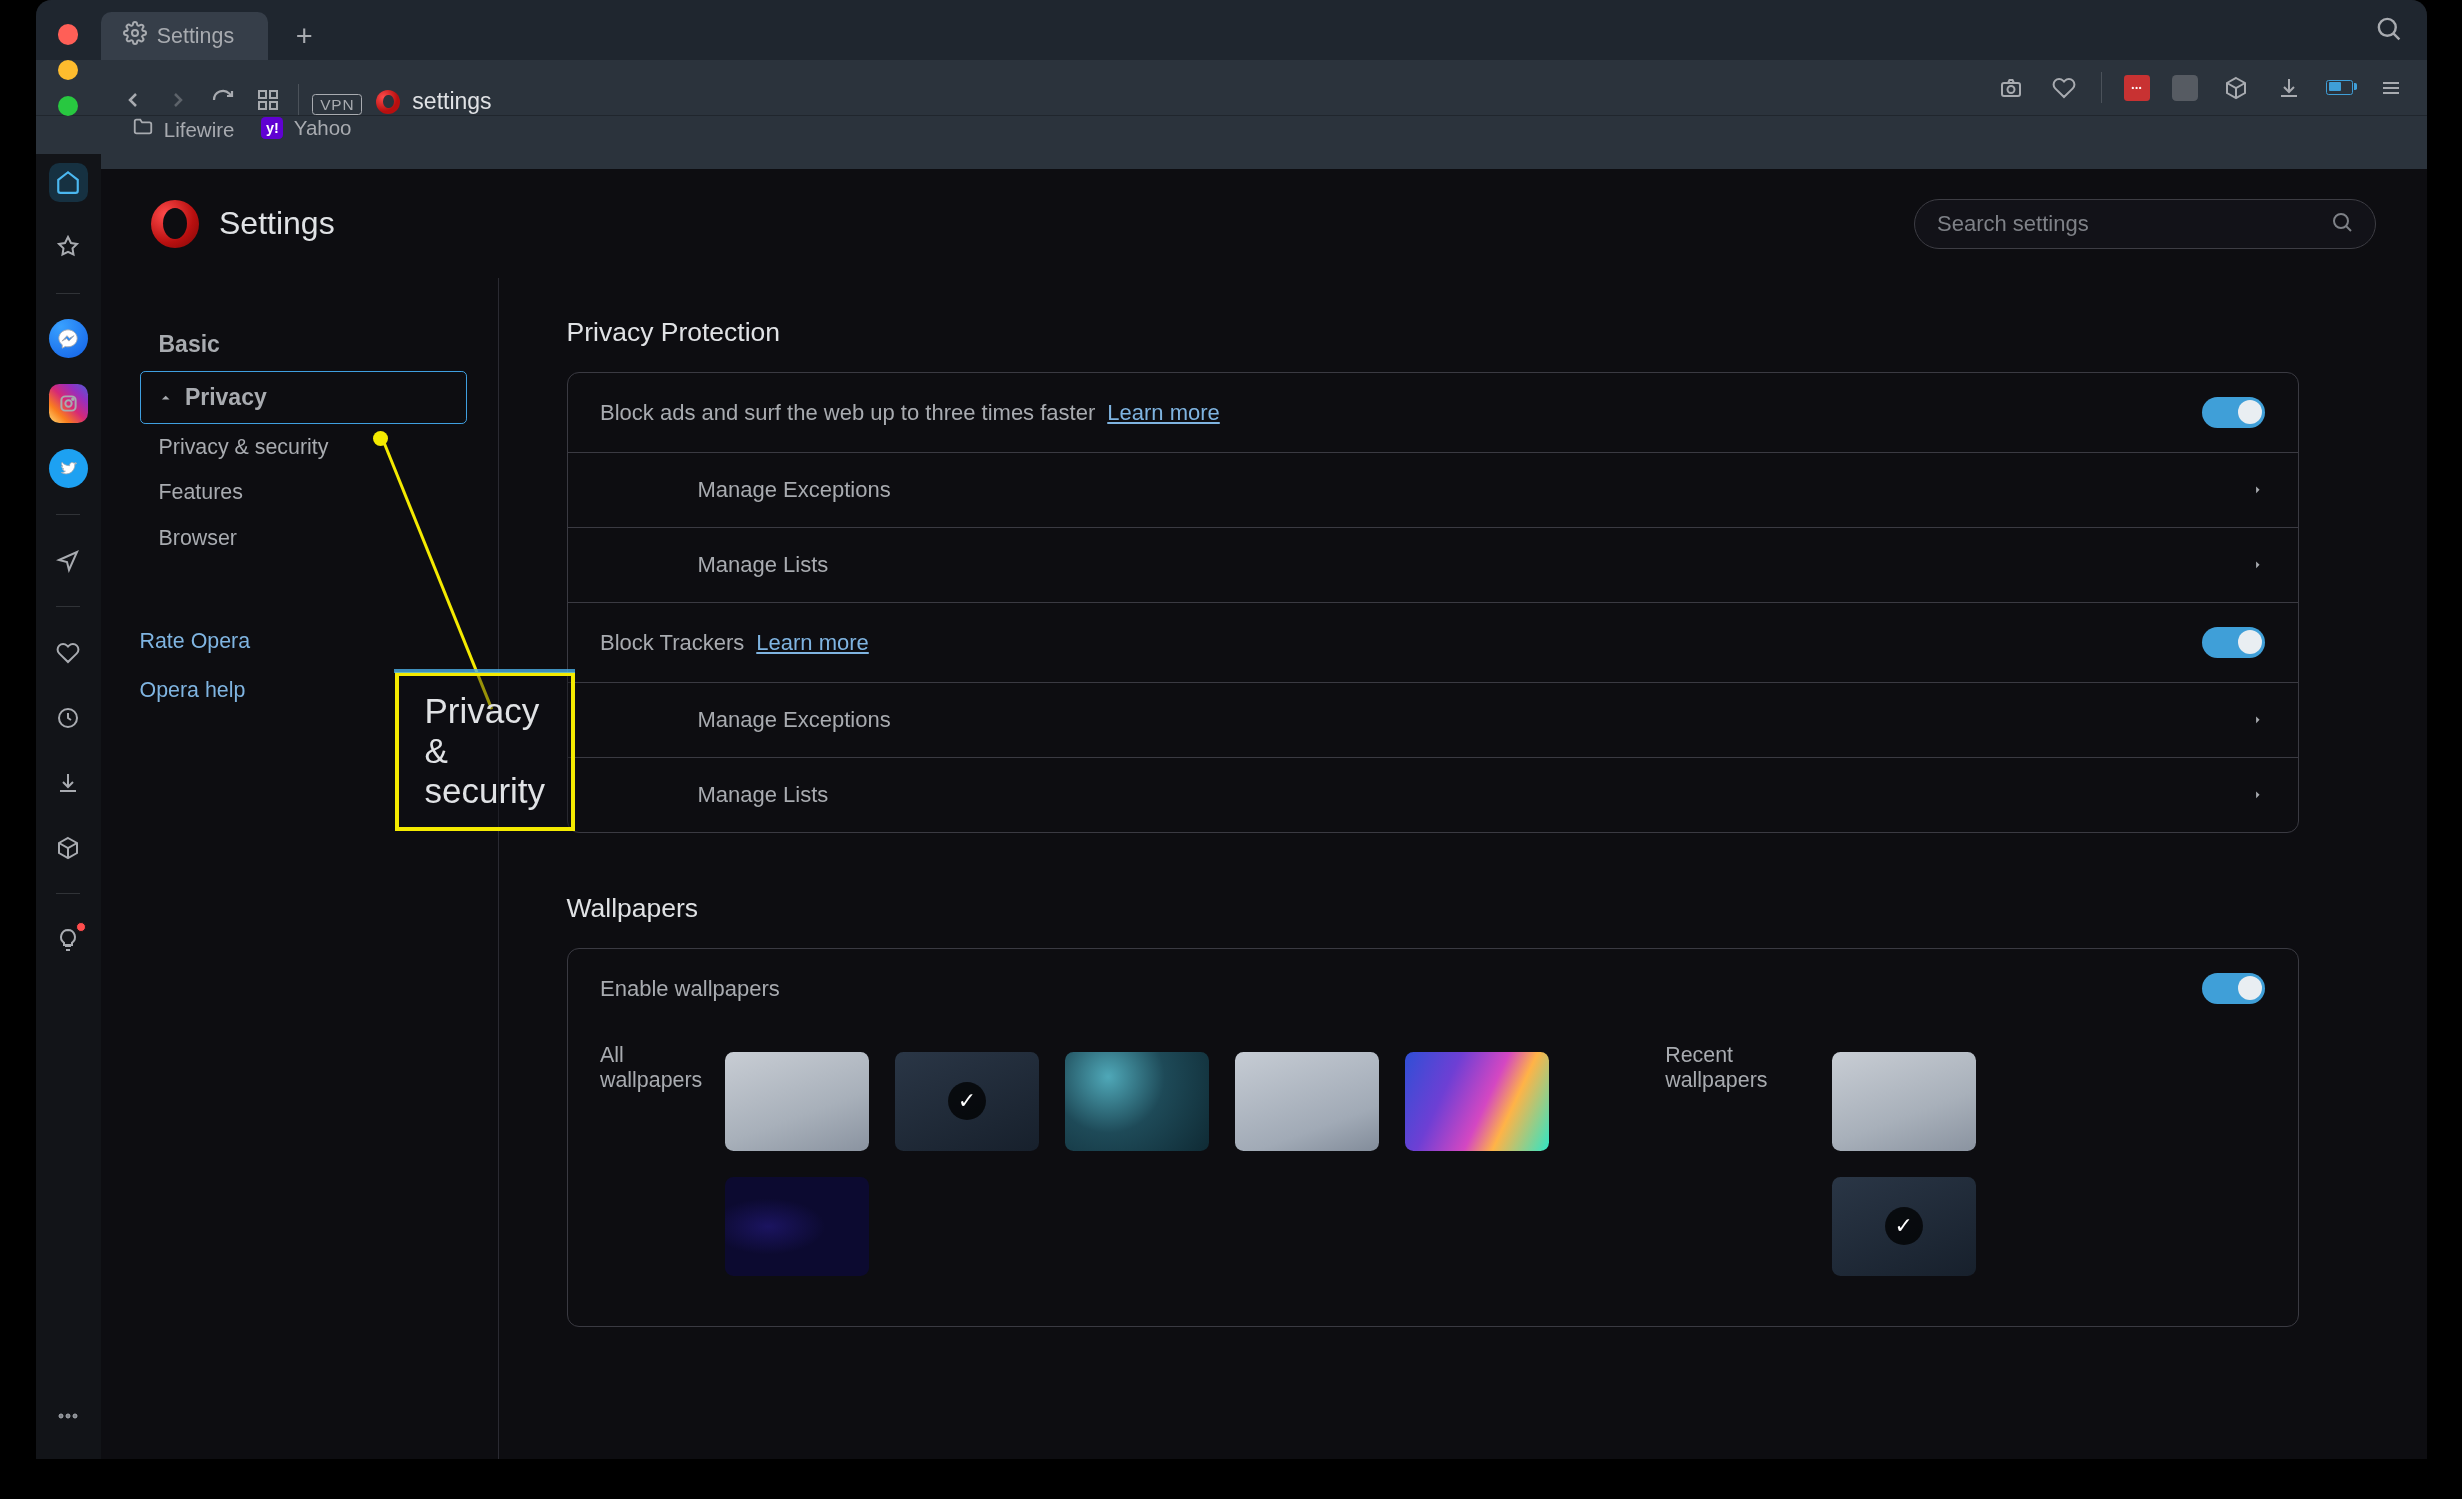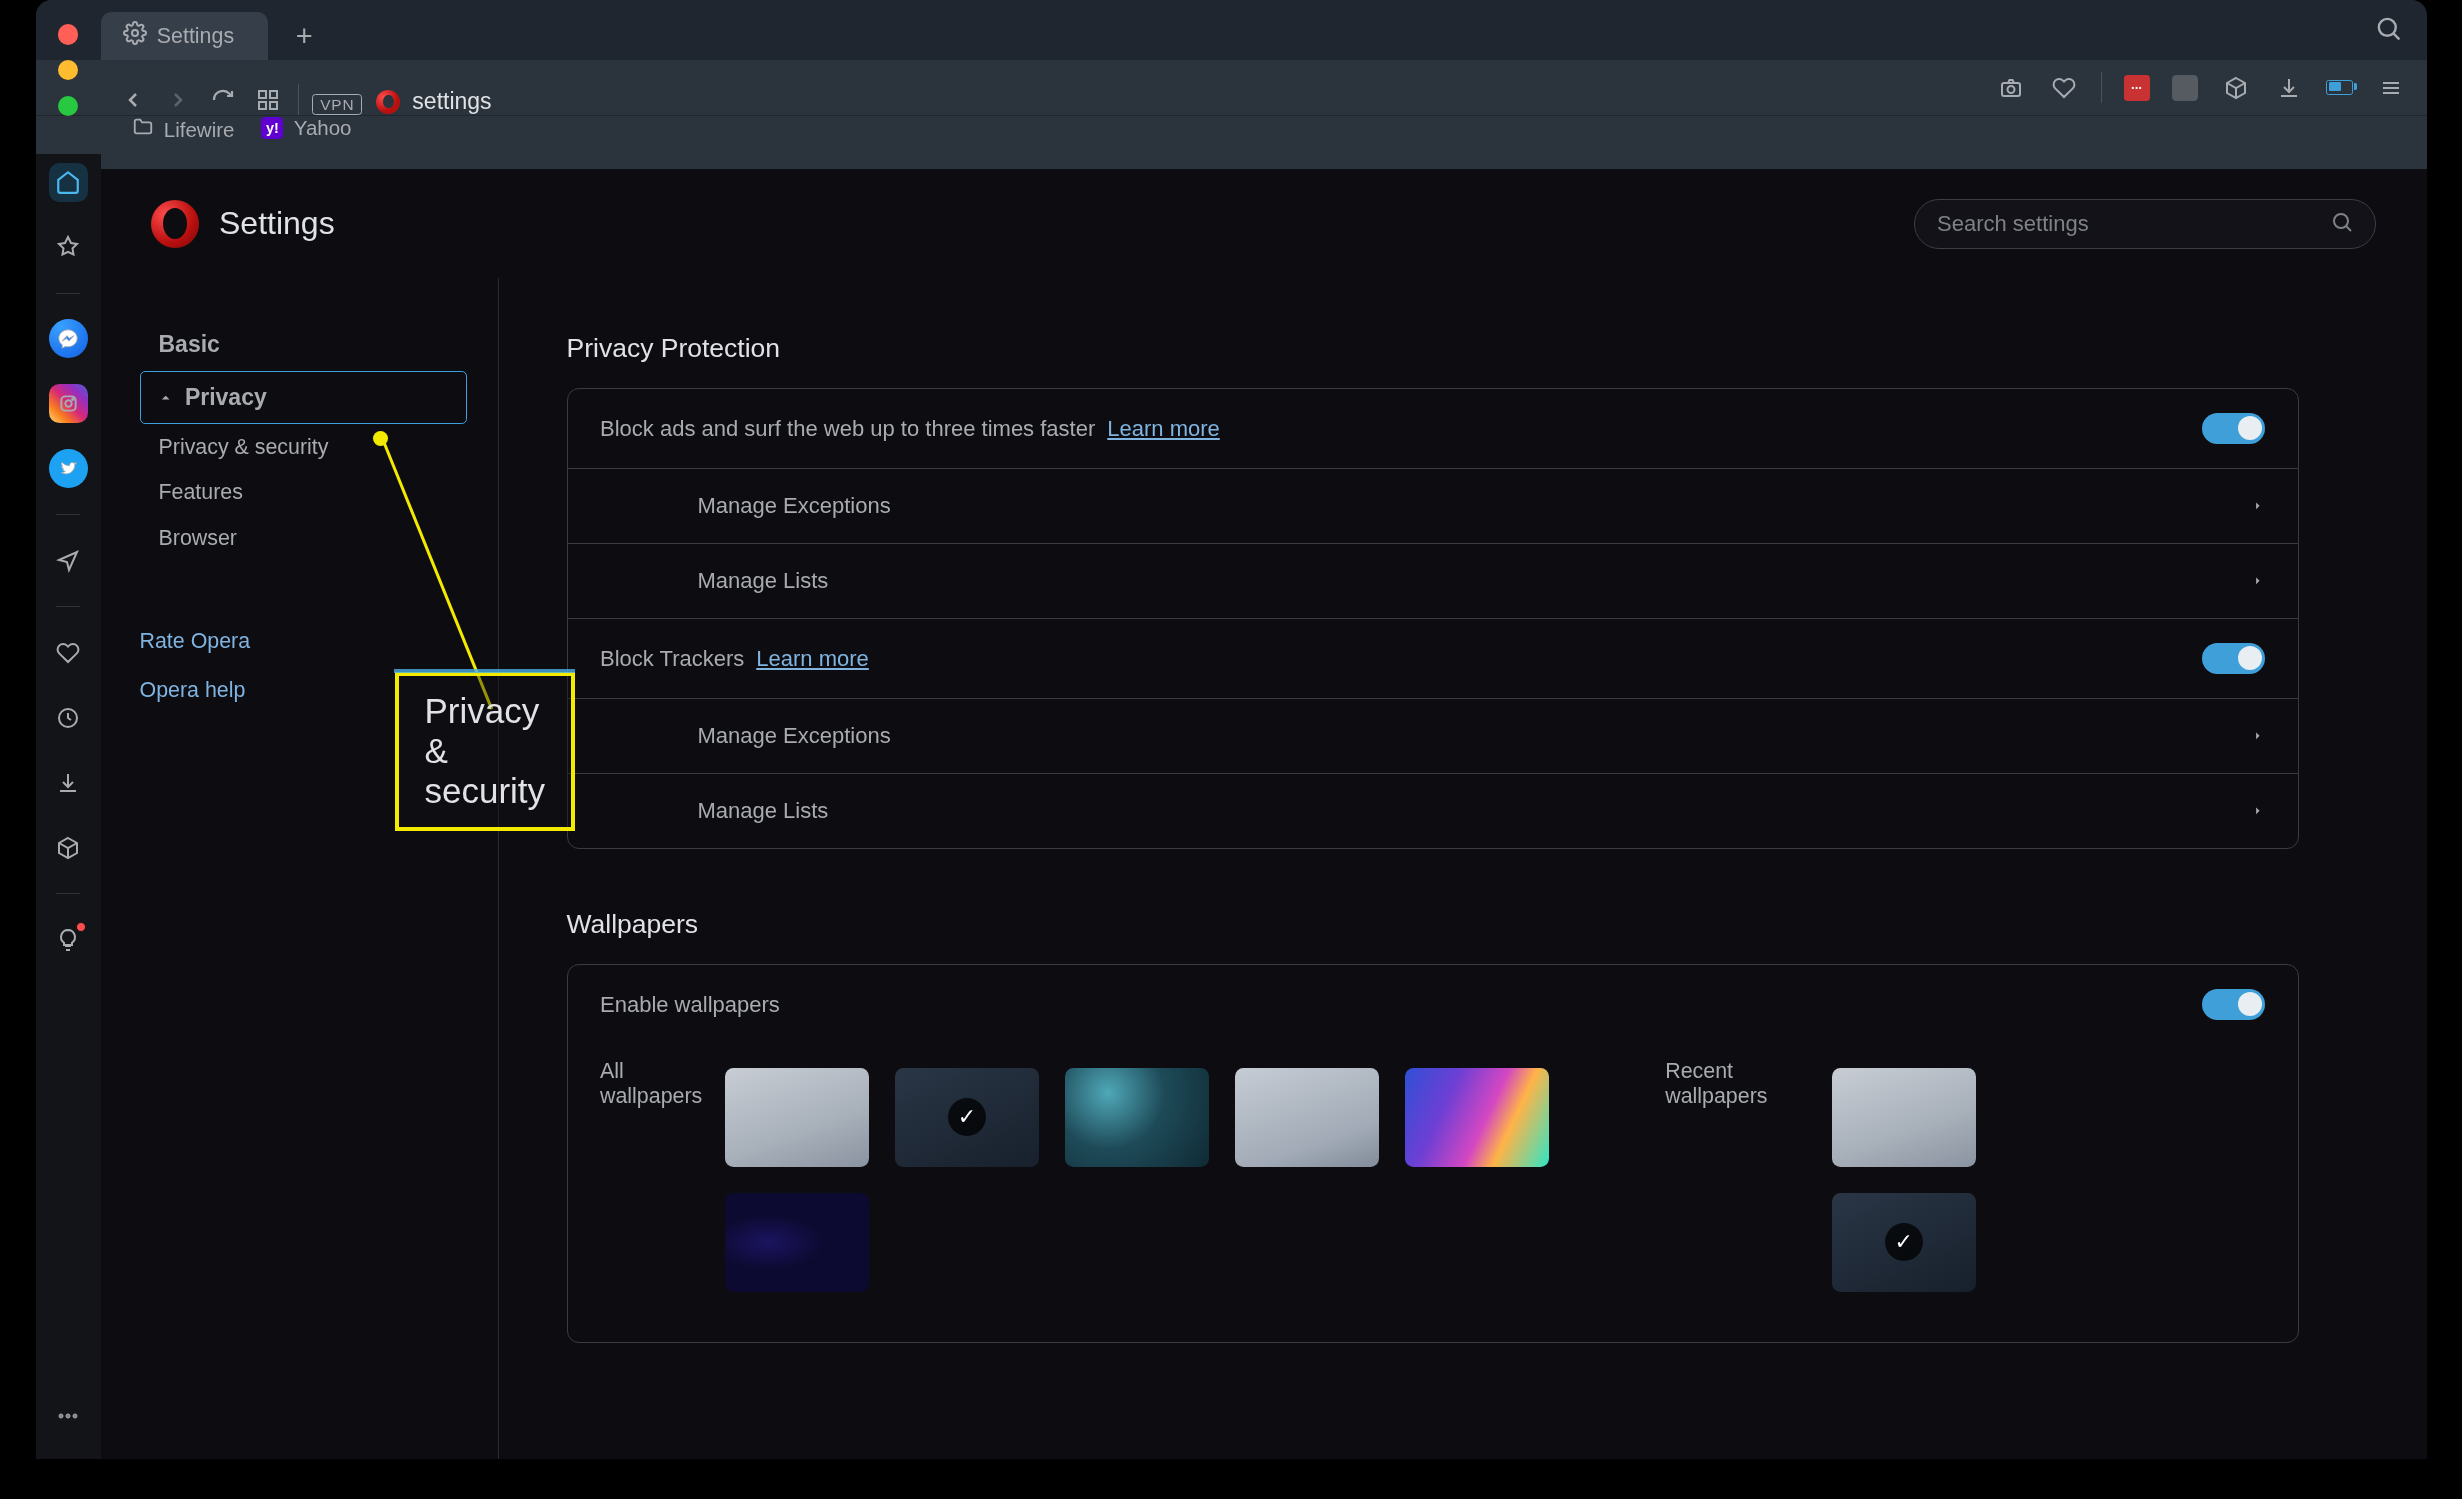--- a/index.html
+++ b/index.html
@@ -84,21 +84,21 @@
   .nav-links{margin-top:68px;display:flex;flex-direction:column;gap:24px;}
   .nav-links a{color:var(--link);font-size:21.4px;cursor:pointer;}
 
   
   .ann-dot{position:absolute;width:15.4px;height:15.4px;border-radius:50%;background:var(--highlight);}
   .ann-line{position:absolute;background:var(--highlight);transform-origin:top left;}
   .ann-box{position:absolute;border:4.3px solid var(--highlight);padding:15.4px 26px;color:var(--text-primary);font-size:35px;background:rgba(15,15,20,.4);}
   .ann-box:before{content:"";position:absolute;left:-4.3px;right:-4.3px;top:-6.8px;height:3.4px;background:rgba(75,175,230,.8);}
 
   .main{flex:1;overflow:auto;padding:39px 128px 0 68px;}
-  .section-title{font-size:26.5px;color:var(--text-primary);margin:16px 0 24px 0;font-weight:400;}
+  .section-title{font-size:26.5px;color:var(--text-primary);margin:0 0 24px 0;font-weight:400;}
   .card{border:0.9px solid var(--border-card);border-radius:12px;background:transparent;margin-bottom:60px;}
   .row{display:flex;align-items:center;padding:24px 32.5px;color:var(--text-muted);font-size:22px;}
   .row + .row{border-top:0.9px solid var(--border-item);}
   .row.sub{padding-left:130px;justify-content:space-between;}
   .row .spacer{flex:1;}
   .row a{color:var(--link);text-decoration:underline;margin-left:12px;}
   .toggle{width:63px;height:31px;border-radius:17px;background:var(--toggle-on);position:relative;flex-shrink:0;}
   .toggle:after{content:"";position:absolute;right:3.4px;top:3.4px;width:24px;height:24px;border-radius:50%;background:#e9eef2;}
   .chev-right{color:var(--text-muted);}
 

